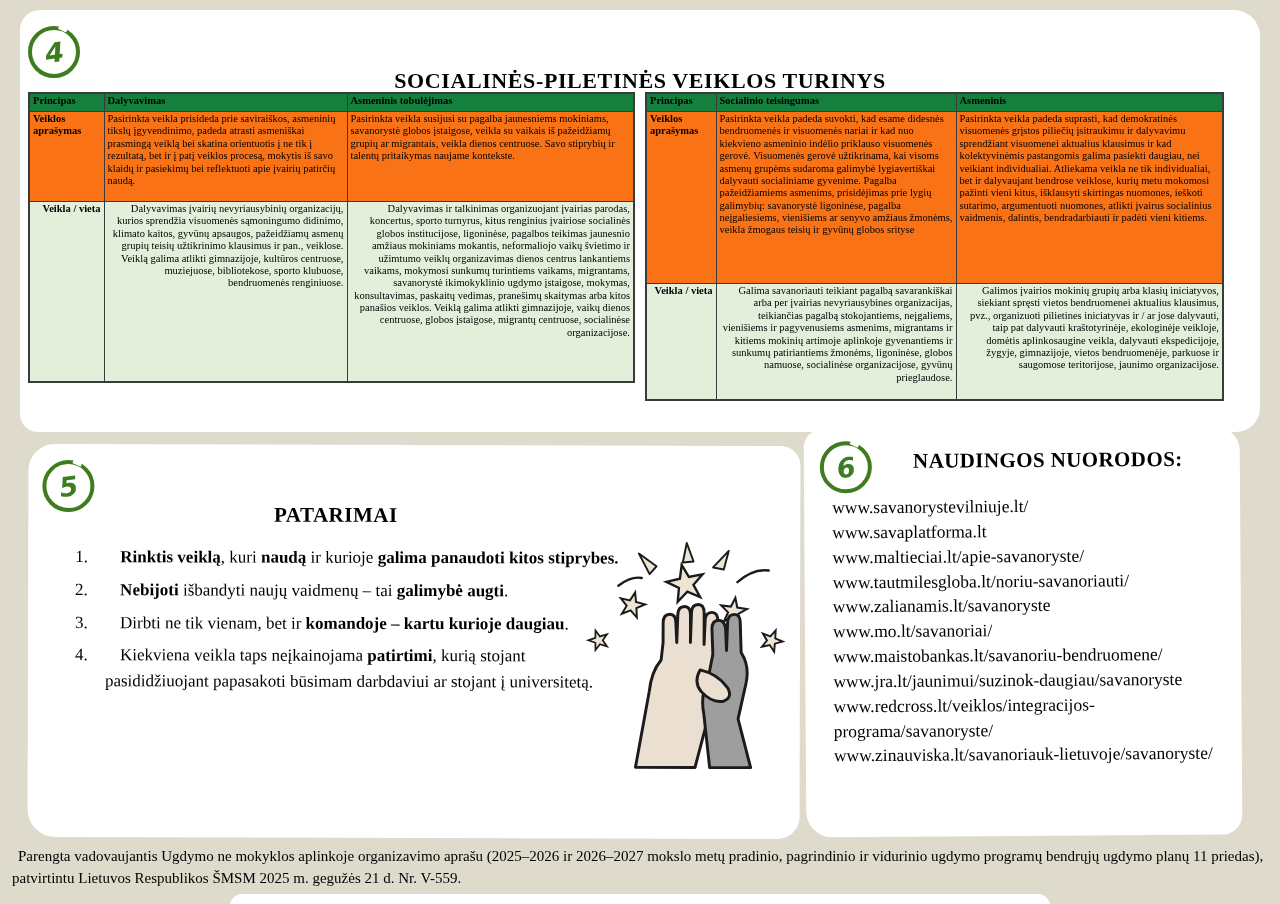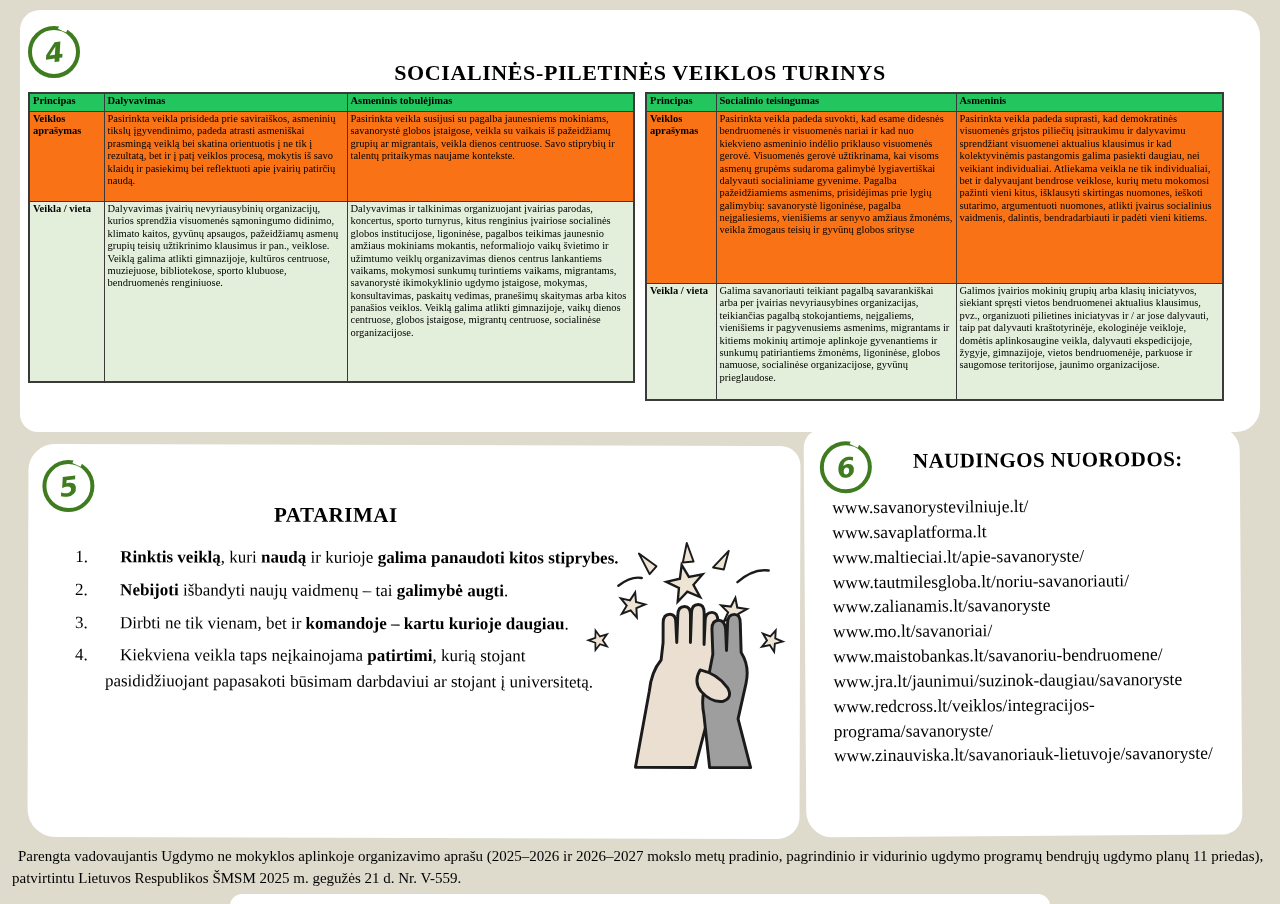--- a/index.html
+++ b/index.html
@@ -19,32 +19,32 @@
     color:#3E7C1F;font-family:"DejaVu Sans",sans-serif;font-weight:bold;font-style:italic;font-size:27px;
     background:transparent;
   }
   .badge span{display:block;transform:rotate(-8deg);}
   .badge::after{content:"";position:absolute;width:9px;height:7px;background:#fff;top:-6px;right:8px;transform:rotate(25deg);}
   .badge-4{left:8px;top:16px;}
   .badge-5{left:14px;top:16px;}
   .badge-6{left:16px;top:12px;}
 
   .main-title{
-    position:absolute;left:0;right:0;top:42px;margin:8px;text-align:center;
+    position:absolute;left:0;right:0;top:42px;margin:16px;text-align:center;
     font-size:22px;font-weight:bold;letter-spacing:.6px;
   }
 
   .ctable{
     position:absolute;border-collapse:collapse;table-layout:fixed;
     font-size:10.5px;line-height:1.18;border:2px solid #3a3a3a;background:#fff;
   }
   .ctable th,.ctable td{border:1px solid #3a3a3a;vertical-align:top;padding:1px 3px 2px;text-align:left;overflow:hidden;}
-  .ctable thead th{background:#22c55e;font-weight:bold;height:14px;margin-left:20px;}
+  .ctable thead th{background:#15803d;font-weight:bold;height:14px;margin-left:20px;}
   .ctable tbody tr.brow-0 th,.ctable tbody tr.brow-0 td{background:#f97316;}
-  .ctable tbody tr.brow-1 th,.ctable tbody tr.brow-1 td{background:#E3EFDA;}
+  .ctable tbody tr.brow-1 th,.ctable tbody tr.brow-1 td{background:#E3EFDA;text-align:right;}
   .ctable tbody th{font-weight:bold;}
   .t0{left:8px;top:82px;width:605px;}
   .t0 col:nth-child(1){width:75px}.t0 col:nth-child(2){width:243px}.t0 col:nth-child(3){width:287px}
   .t0 tr.brow-0 td{height:86px}.t0 tr.brow-1 td{height:176px}
   .t1{left:625px;top:82px;width:577px;}
   .t1 col:nth-child(1){width:70px}.t1 col:nth-child(2){width:240px}.t1 col:nth-child(3){width:267px}
   .t1 tr.brow-0 td{height:168px}.t1 tr.brow-1 td{height:112px}
 
   .tips-title{position:absolute;top:58px;left:20px;width:575px;margin:0;text-align:center;
     font-size:21px;font-weight:bold;letter-spacing:.5px;}

